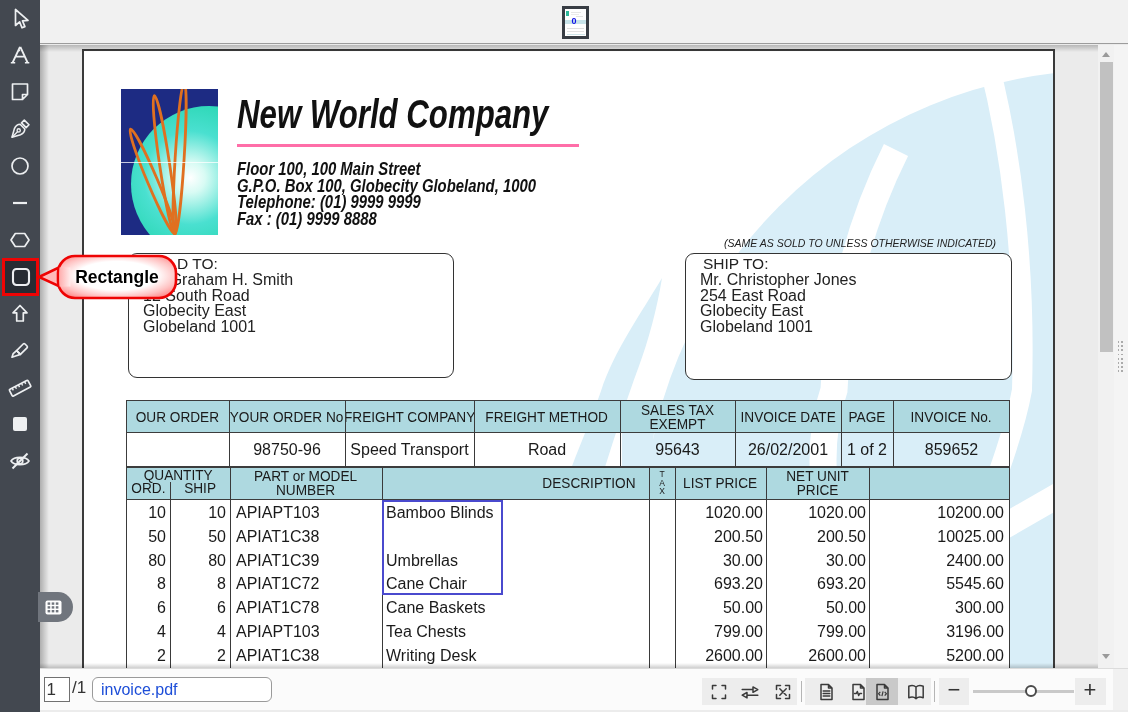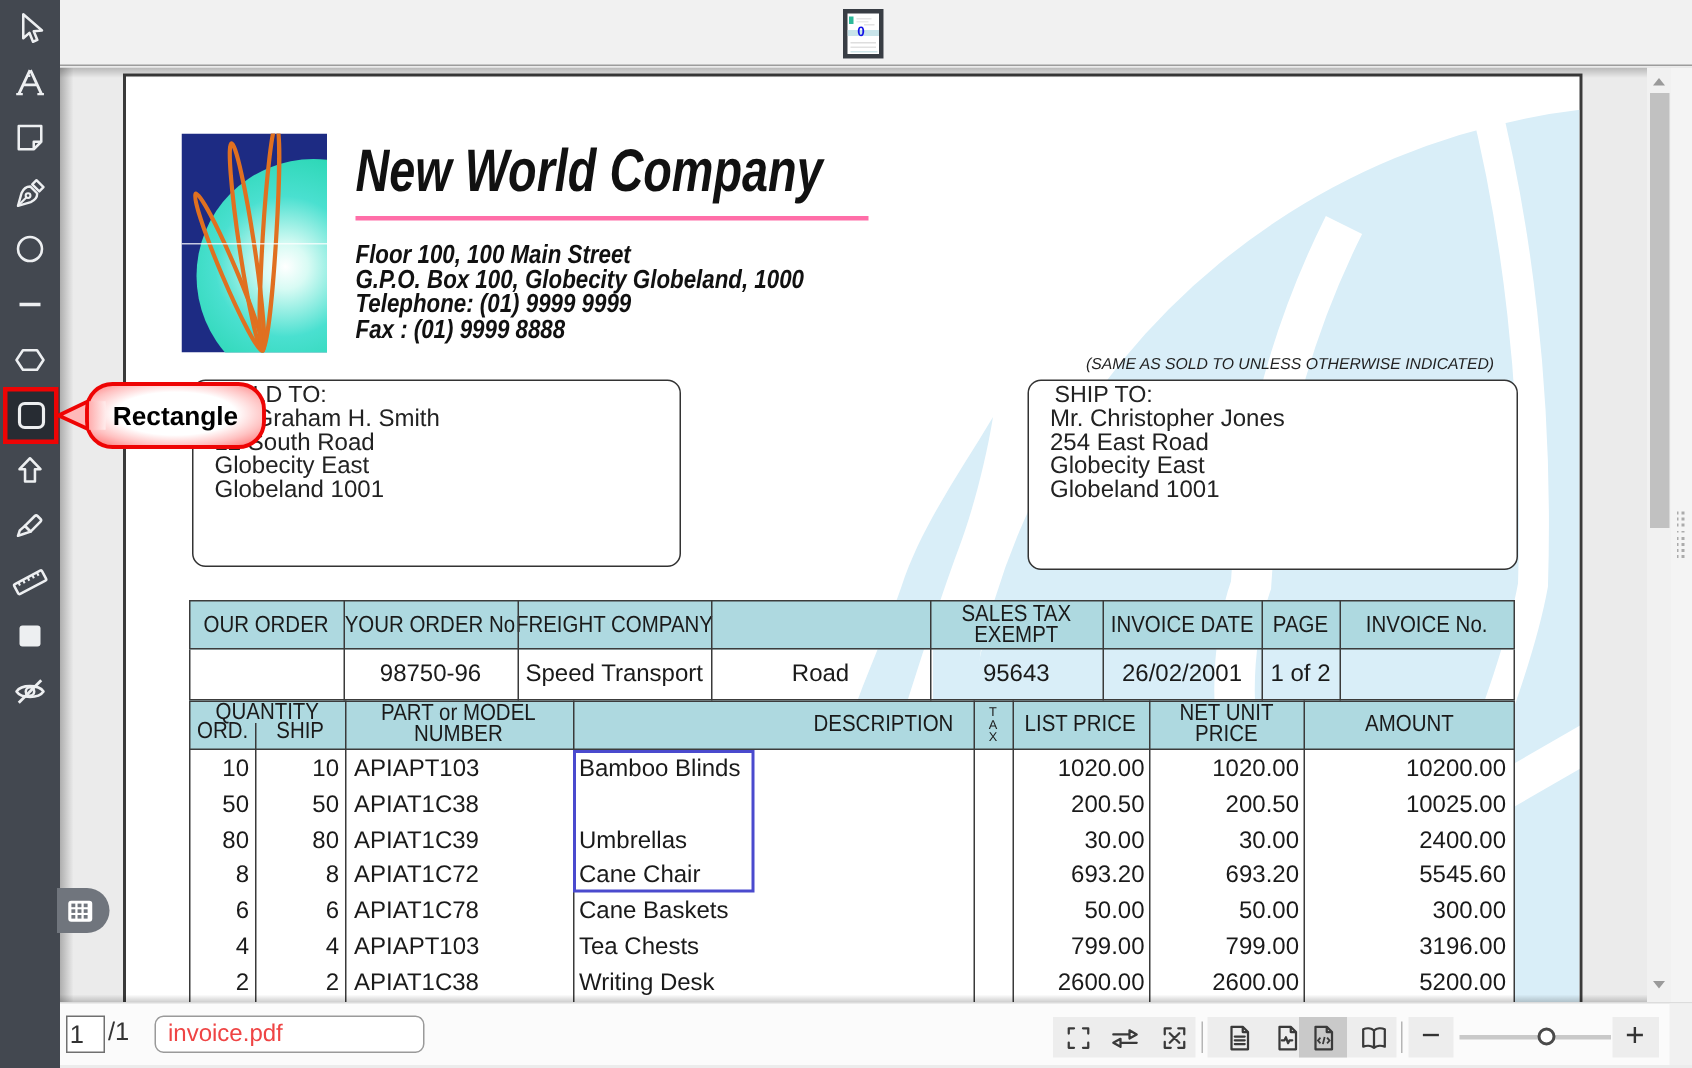--- a/index.html
+++ b/index.html
@@ -93,20 +93,23 @@
     <div class="abs" style="left:42px;top:415.5px;width:884px;height:33px;background:#aed9e0;border:1px solid #3c3c3c;"></div>
     <div class="cell cc" style="left:42px;top:349px;width:103px;height:33px;font-size:15.5px;line-height:14px;white-space:nowrap;">
         <span style="transform:scale(0.88,1);white-space:nowrap;">OUR ORDER</span>
       </div>
     <div class="cell cc" style="left:145px;top:349px;width:116px;height:33px;font-size:15.5px;line-height:14px;white-space:nowrap;">
         <span style="transform:scale(0.88,1);white-space:nowrap;">YOUR ORDER No</span>
       </div>
     <div class="cell cc" style="left:261px;top:349px;width:129px;height:33px;font-size:15.5px;line-height:14px;white-space:nowrap;">
         <span style="transform:scale(0.88,1);white-space:nowrap;">FREIGHT COMPANY</span>
       </div>
+    <div class="cell cc" style="left:390px;top:349px;width:146px;height:33px;font-size:15.5px;line-height:14px;white-space:nowrap;">
+        <span style="transform:scale(0.88,1);white-space:nowrap;">FREIGHT METHOD</span>
+      </div>
     <div class="cell cc" style="left:651px;top:349px;width:106px;height:33px;font-size:15.5px;line-height:14px;white-space:nowrap;">
         <span style="transform:scale(0.88,1);white-space:nowrap;">INVOICE DATE</span>
       </div>
     <div class="cell cc" style="left:536px;top:349px;width:115px;height:33px;font-size:15.5px;line-height:14px;white-space:nowrap;">
         <span style="transform:scale(0.88,1);text-align:center;line-height:14px;">SALES TAX<br>EXEMPT</span>
       </div>
     <div class="cell cc" style="left:757px;top:349px;width:52px;height:33px;font-size:15.5px;line-height:14px;white-space:nowrap;">
         <span style="transform:scale(0.88,1);white-space:nowrap;">PAGE</span>
       </div>
     <div class="cell cc" style="left:809px;top:349px;width:117px;height:33px;font-size:15.5px;line-height:14px;white-space:nowrap;">
@@ -118,20 +121,21 @@
     <div class="vline" style="left:536px;top:349px;height:66.5px;"></div>
     <div class="vline" style="left:651px;top:349px;height:66.5px;"></div>
     <div class="vline" style="left:757px;top:349px;height:66.5px;"></div>
     <div class="vline" style="left:809px;top:349px;height:66.5px;"></div>
     <div class="cell cc" style="left:145px;top:382px;width:116px;height:33.5px;font-size:16px;">98750-96</div>
     <div class="cell cc" style="left:261px;top:382px;width:129px;height:33.5px;font-size:16px;">Speed Transport</div>
     <div class="cell cc" style="left:390px;top:382px;width:146px;height:33.5px;font-size:16px;">Road</div>
     <div class="cell cc" style="left:536px;top:382px;width:115px;height:33.5px;font-size:16px;text-align:right;">95643</div>
     <div class="cell cc" style="left:651px;top:382px;width:106px;height:33.5px;font-size:16px;">26/02/2001</div>
     <div class="cell cc" style="left:757px;top:382px;width:52px;height:33.5px;font-size:16px;">1 of 2</div>
+    <div class="cell cc" style="left:809px;top:382px;width:117px;height:33.5px;font-size:16px;">859652</div>
     <div class="cell cc" style="left:42px;top:416.5px;width:104px;height:14px;font-size:15.5px;">
         <span style="transform:scale(0.88,1);white-space:nowrap;">QUANTITY</span>
       </div>
     <div class="cell cc" style="left:42px;top:429.5px;width:44px;height:15px;font-size:15.5px;">
         <span style="transform:scale(0.88,1);white-space:nowrap;">ORD.</span>
       </div>
     <div class="cell cc" style="left:86px;top:429.5px;width:60px;height:15px;font-size:15.5px;">
         <span style="transform:scale(0.88,1);white-space:nowrap;">SHIP</span>
       </div>
     <div class="cell cc" style="left:146px;top:415.5px;width:152px;height:33px;font-size:15.5px;line-height:14px;">
@@ -139,23 +143,20 @@
       </div>
     <div class="cell cc" style="left:371px;top:415.5px;width:267px;height:33px;font-size:15.5px;">
         <span style="transform:scale(0.88,1);white-space:nowrap;">DESCRIPTION</span>
       </div>
     <div class="cell cc" style="left:565px;top:415.5px;width:26px;height:33px;font-size:8.5px;line-height:8.5px;">T<br>A<br>X</div>
     <div class="cell cc" style="left:591px;top:415.5px;width:91px;height:33px;font-size:15.5px;">
         <span style="transform:scale(0.88,1);white-space:nowrap;">LIST PRICE</span>
       </div>
     <div class="cell cc" style="left:682px;top:415.5px;width:103px;height:33px;font-size:15.5px;line-height:14px;">
         <span style="transform:scale(0.88,1);text-align:center;line-height:14px;">NET UNIT<br>PRICE</span>
-      </div>
-    <div class="cell cc" style="left:785px;top:415.5px;width:141px;height:33px;font-size:15.5px;">
-        <span style="transform:scale(0.88,1);white-space:nowrap;">AMOUNT</span>
       </div>
     <div class="vline" style="left:86px;top:431px;height:17.5px;"></div>
     <div class="vline" style="left:86px;top:448.5px;height:168px;"></div>
     <div class="vline" style="left:146px;top:415.5px;height:201px;"></div>
     <div class="vline" style="left:298px;top:415.5px;height:201px;"></div>
     <div class="vline" style="left:565px;top:415.5px;height:201px;"></div>
     <div class="vline" style="left:591px;top:415.5px;height:201px;"></div>
     <div class="vline" style="left:682px;top:415.5px;height:201px;"></div>
     <div class="vline" style="left:785px;top:415.5px;height:201px;"></div>
     <div class="vline" style="left:42px;top:448.5px;height:168px;"></div>
@@ -343,21 +344,21 @@
     <div class="abs" style="left:7px;top:317.0px;width:1.8px;height:1.8px;background:#ababab;"></div>
     <div class="abs" style="left:3.5px;top:321.2px;width:1.8px;height:1.8px;background:#ababab;"></div>
     <div class="abs" style="left:7px;top:321.2px;width:1.8px;height:1.8px;background:#ababab;"></div>
     <div class="abs" style="left:3.5px;top:325.4px;width:1.8px;height:1.8px;background:#ababab;"></div>
     <div class="abs" style="left:7px;top:325.4px;width:1.8px;height:1.8px;background:#ababab;"></div>
   </div>
 
 <div id="botbar" class="abs">
   <div class="abs" style="left:5px;top:8px;width:26px;height:25px;border:1px solid #707070;background:#fff;font-size:17px;color:#333;padding-left:1.5px;line-height:23px;">1</div>
   <div class="abs" style="left:33px;top:9px;font-size:17px;color:#333;">/1</div>
-  <div class="abs" style="left:64px;top:8px;width:180px;height:25px;border:1px solid #9a9a9a;border-radius:6px;background:#fff;font-size:16px;color:#ef4444;padding-left:8px;line-height:23px;">invoice.pdf</div>
+  <div class="abs" style="left:53px;top:8px;width:180px;height:25px;border:1px solid #9a9a9a;border-radius:6px;background:#fff;font-size:16px;color:#1d4ed8;padding-left:8px;line-height:23px;">invoice.pdf</div>
   <div class="abs" style="left:663px;top:9px;width:95px;height:27px;background:#ededed;"></div>
   <div class="abs" style="left:766px;top:9px;width:126px;height:27px;background:#ededed;"></div>
   <div class="abs" style="left:827px;top:9px;width:32px;height:27px;background:#c9c9c9;"></div>
   <div class="abs" style="left:899.8px;top:9px;width:30px;height:27px;background:#ededed;"></div>
   <div class="abs" style="left:1035.8px;top:9px;width:31px;height:27px;background:#ededed;"></div>
   <div class="abs" style="left:761.5px;top:12px;width:1px;height:21px;background:#b5b5b5;"></div>
   <div class="abs" style="left:894.5px;top:12px;width:1px;height:21px;background:#b5b5b5;"></div>
   <div class="abs" style="left:668.5px;top:11.5px;width:22px;height:22px;"><svg width="22" height="22" viewBox="0 0 22 22">
         <path d="M4.5 8 V4.5 H8 M14 4.5 H17.5 V8 M17.5 14 V17.5 H14 M8 17.5 H4.5 V14" fill="none" stroke="#3a3a3a" stroke-width="1.5" stroke-linejoin="round" stroke-linecap="round"></path>
       </svg></div>

